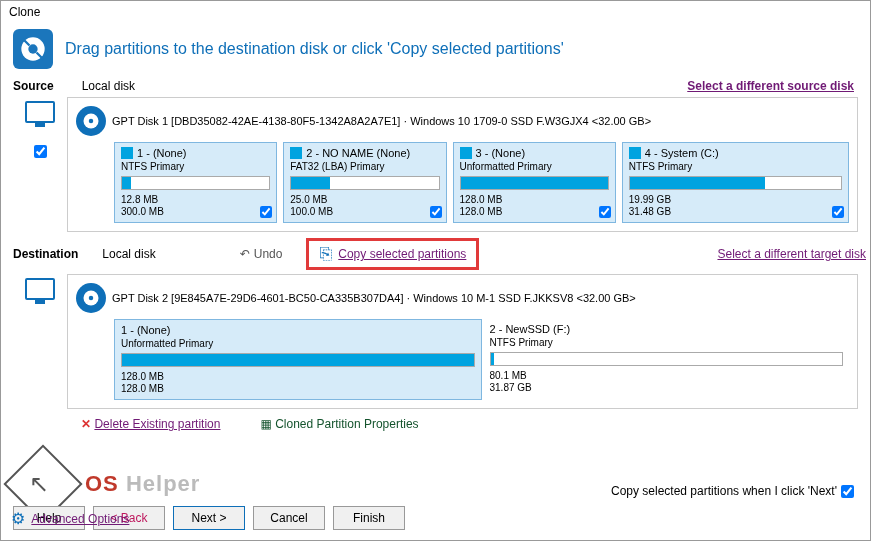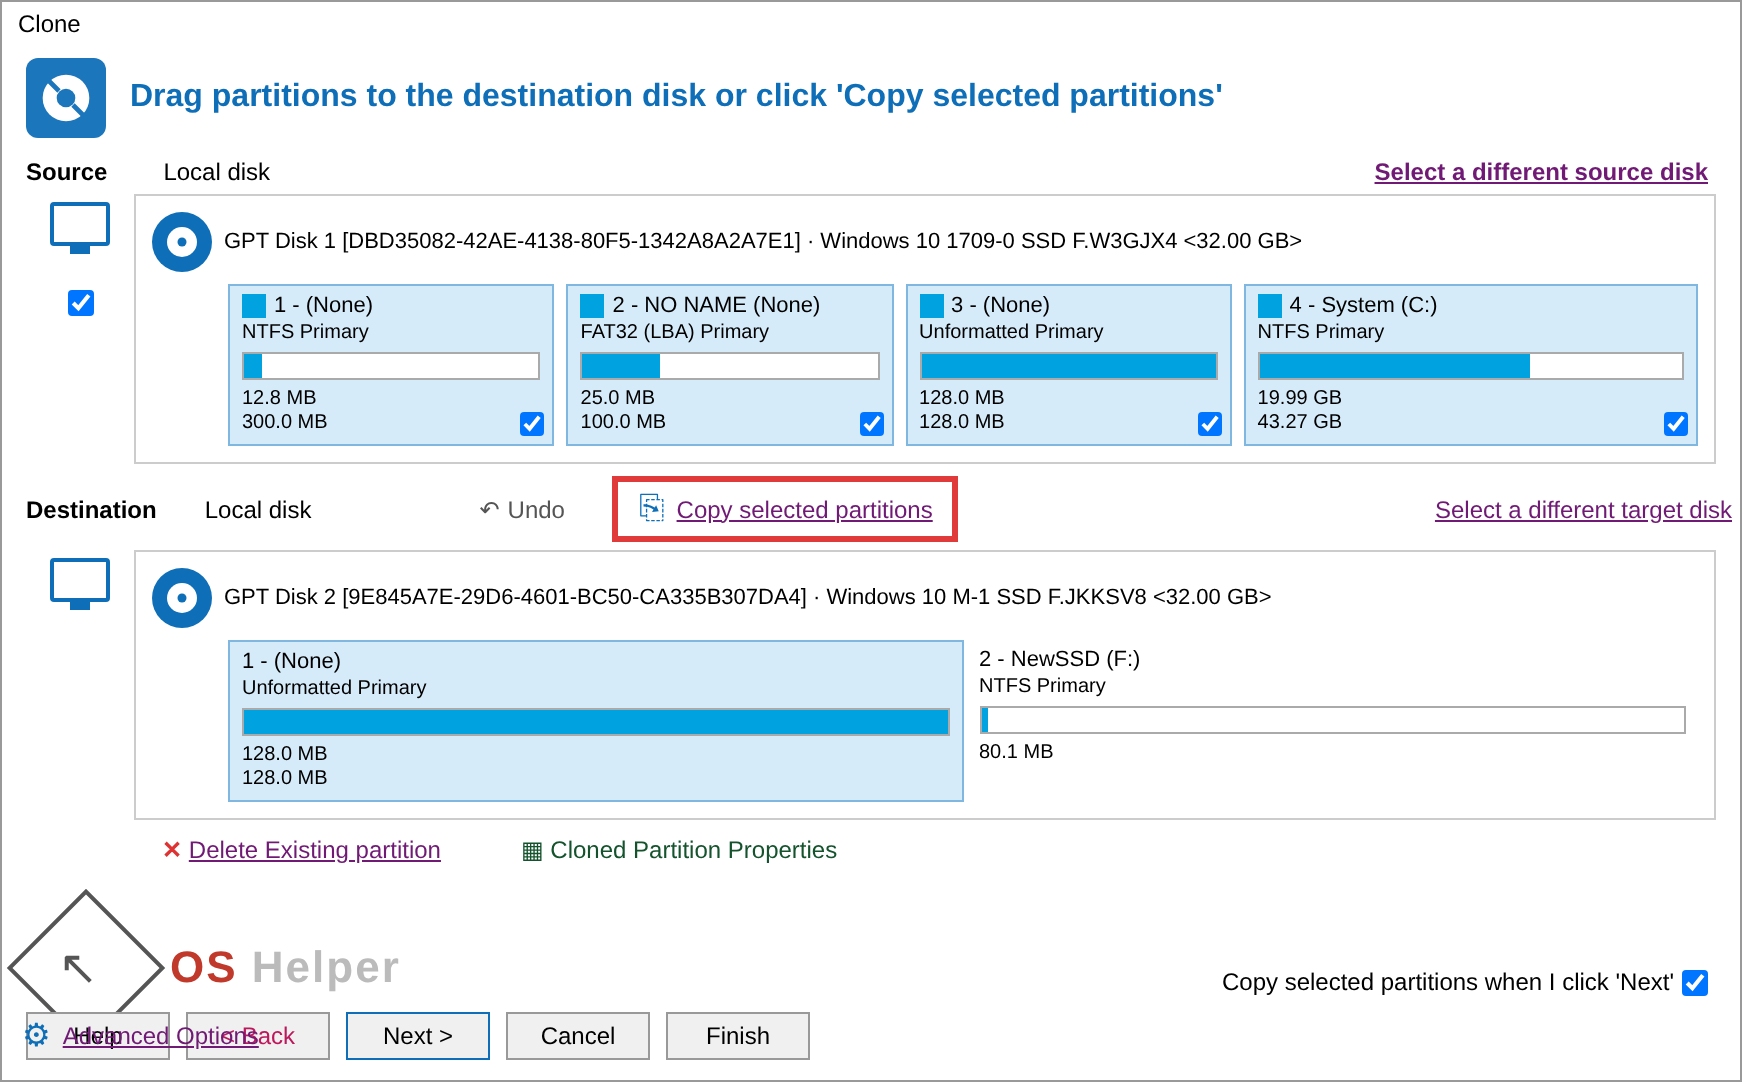--- a/index.html
+++ b/index.html
@@ -1,20 +1,20 @@
 <!DOCTYPE html>
 <html><head>
 <meta charset="utf-8">
 <style>
 * { box-sizing: border-box; margin: 0; padding: 0; font-family: 'Segoe UI', Tahoma, sans-serif; }
 body { width: 871px; height: 541px; background: #fff; border: 1px solid #999; position: relative; overflow: hidden; }
 .title { font-size: 12px; padding: 4px 8px; }
 .header { display: flex; align-items: center; padding: 6px 12px 6px 12px; }
 .header-icon { width: 40px; height: 40px; margin-right: 12px; background: #1b76bc; border-radius: 6px; display: flex; align-items: center; justify-content: center; }
-.header-text { color: #0e6fb8; font-size: 16px; font-weight: 700; }
+.header-text { color: #0e6fb8; font-size: 16px; font-weight: 400; }
 .section-label { font-size: 12px; font-weight: bold; padding: 4px 0 4px 12px; display: flex; align-items: center; gap: 8px; }
 .section-row { display: flex; align-items: flex-start; padding: 0 12px; }
 .side-col { width: 54px; display: flex; flex-direction: column; align-items: center; padding-top: 4px; gap: 22px; }
 .monitor-icon { width: 30px; height: 22px; border: 2px solid #0e6fb8; border-radius: 2px; position: relative; }
 .monitor-icon::after { content: ''; position: absolute; bottom: -6px; left: 8px; width: 10px; height: 4px; background: #0e6fb8; }
 .disk-panel { flex: 1; border: 1px solid #ccc; padding: 8px; position: relative; }
 .disk-header { display: flex; align-items: center; font-size: 11px; gap: 6px; margin-bottom: 6px; }
 .disk-icon { width: 30px; height: 30px; background: #0e6fb8; border-radius: 50%; display: flex; align-items: center; justify-content: center; flex-shrink: 0; }
 .partitions-row { display: flex; gap: 6px; padding-left: 38px; }
 .partition { border: 1px solid #7fb7e0; background: #d6ebf9; padding: 4px 6px; font-size: 11px; position: relative; flex: 1; }
@@ -136,21 +136,21 @@
         <div class="part-title">
             <span class="win-flag"></span>
             <span>4 - System (C:)</span>
           </div>
         <div class="part-sub">NTFS Primary</div>
         <div class="bar">
             <div class="bar-fill" style="width:64%"></div>
           </div>
         <div class="part-stats">
             <div>19.99 GB</div>
-            <div>43.27 GB</div>
+            <div>31.48 GB</div>
           </div>
         <input type="checkbox" checked="" class="part-check" style="">
       </div>
     </div>
   </div>
 </div>
 
 <div class="dest-controls">
   <span style="font-weight:bold;font-size:12px;">Destination</span>
   <span style="font-size:12px;">Local disk</span>
@@ -192,20 +192,21 @@
           </div>
       </div>
       <div class="dest-part">
         <div>2 - NewSSD (F:)</div>
         <div class="part-sub">NTFS Primary</div>
         <div class="bar">
             <div class="bar-fill" style="width:1%"></div>
           </div>
         <div class="part-stats">
             <div>80.1 MB</div>
+            <div>31.87 GB</div>
           </div>
       </div>
     </div>
   </div>
 </div>
 
 <div class="action-links">
   <span><span class="x-red">✕</span> <span class="link">Delete Existing partition</span></span>
   <span style="color:#14532d;"><span>▦</span> <span>Cloned Partition Properties</span></span>
 </div>

